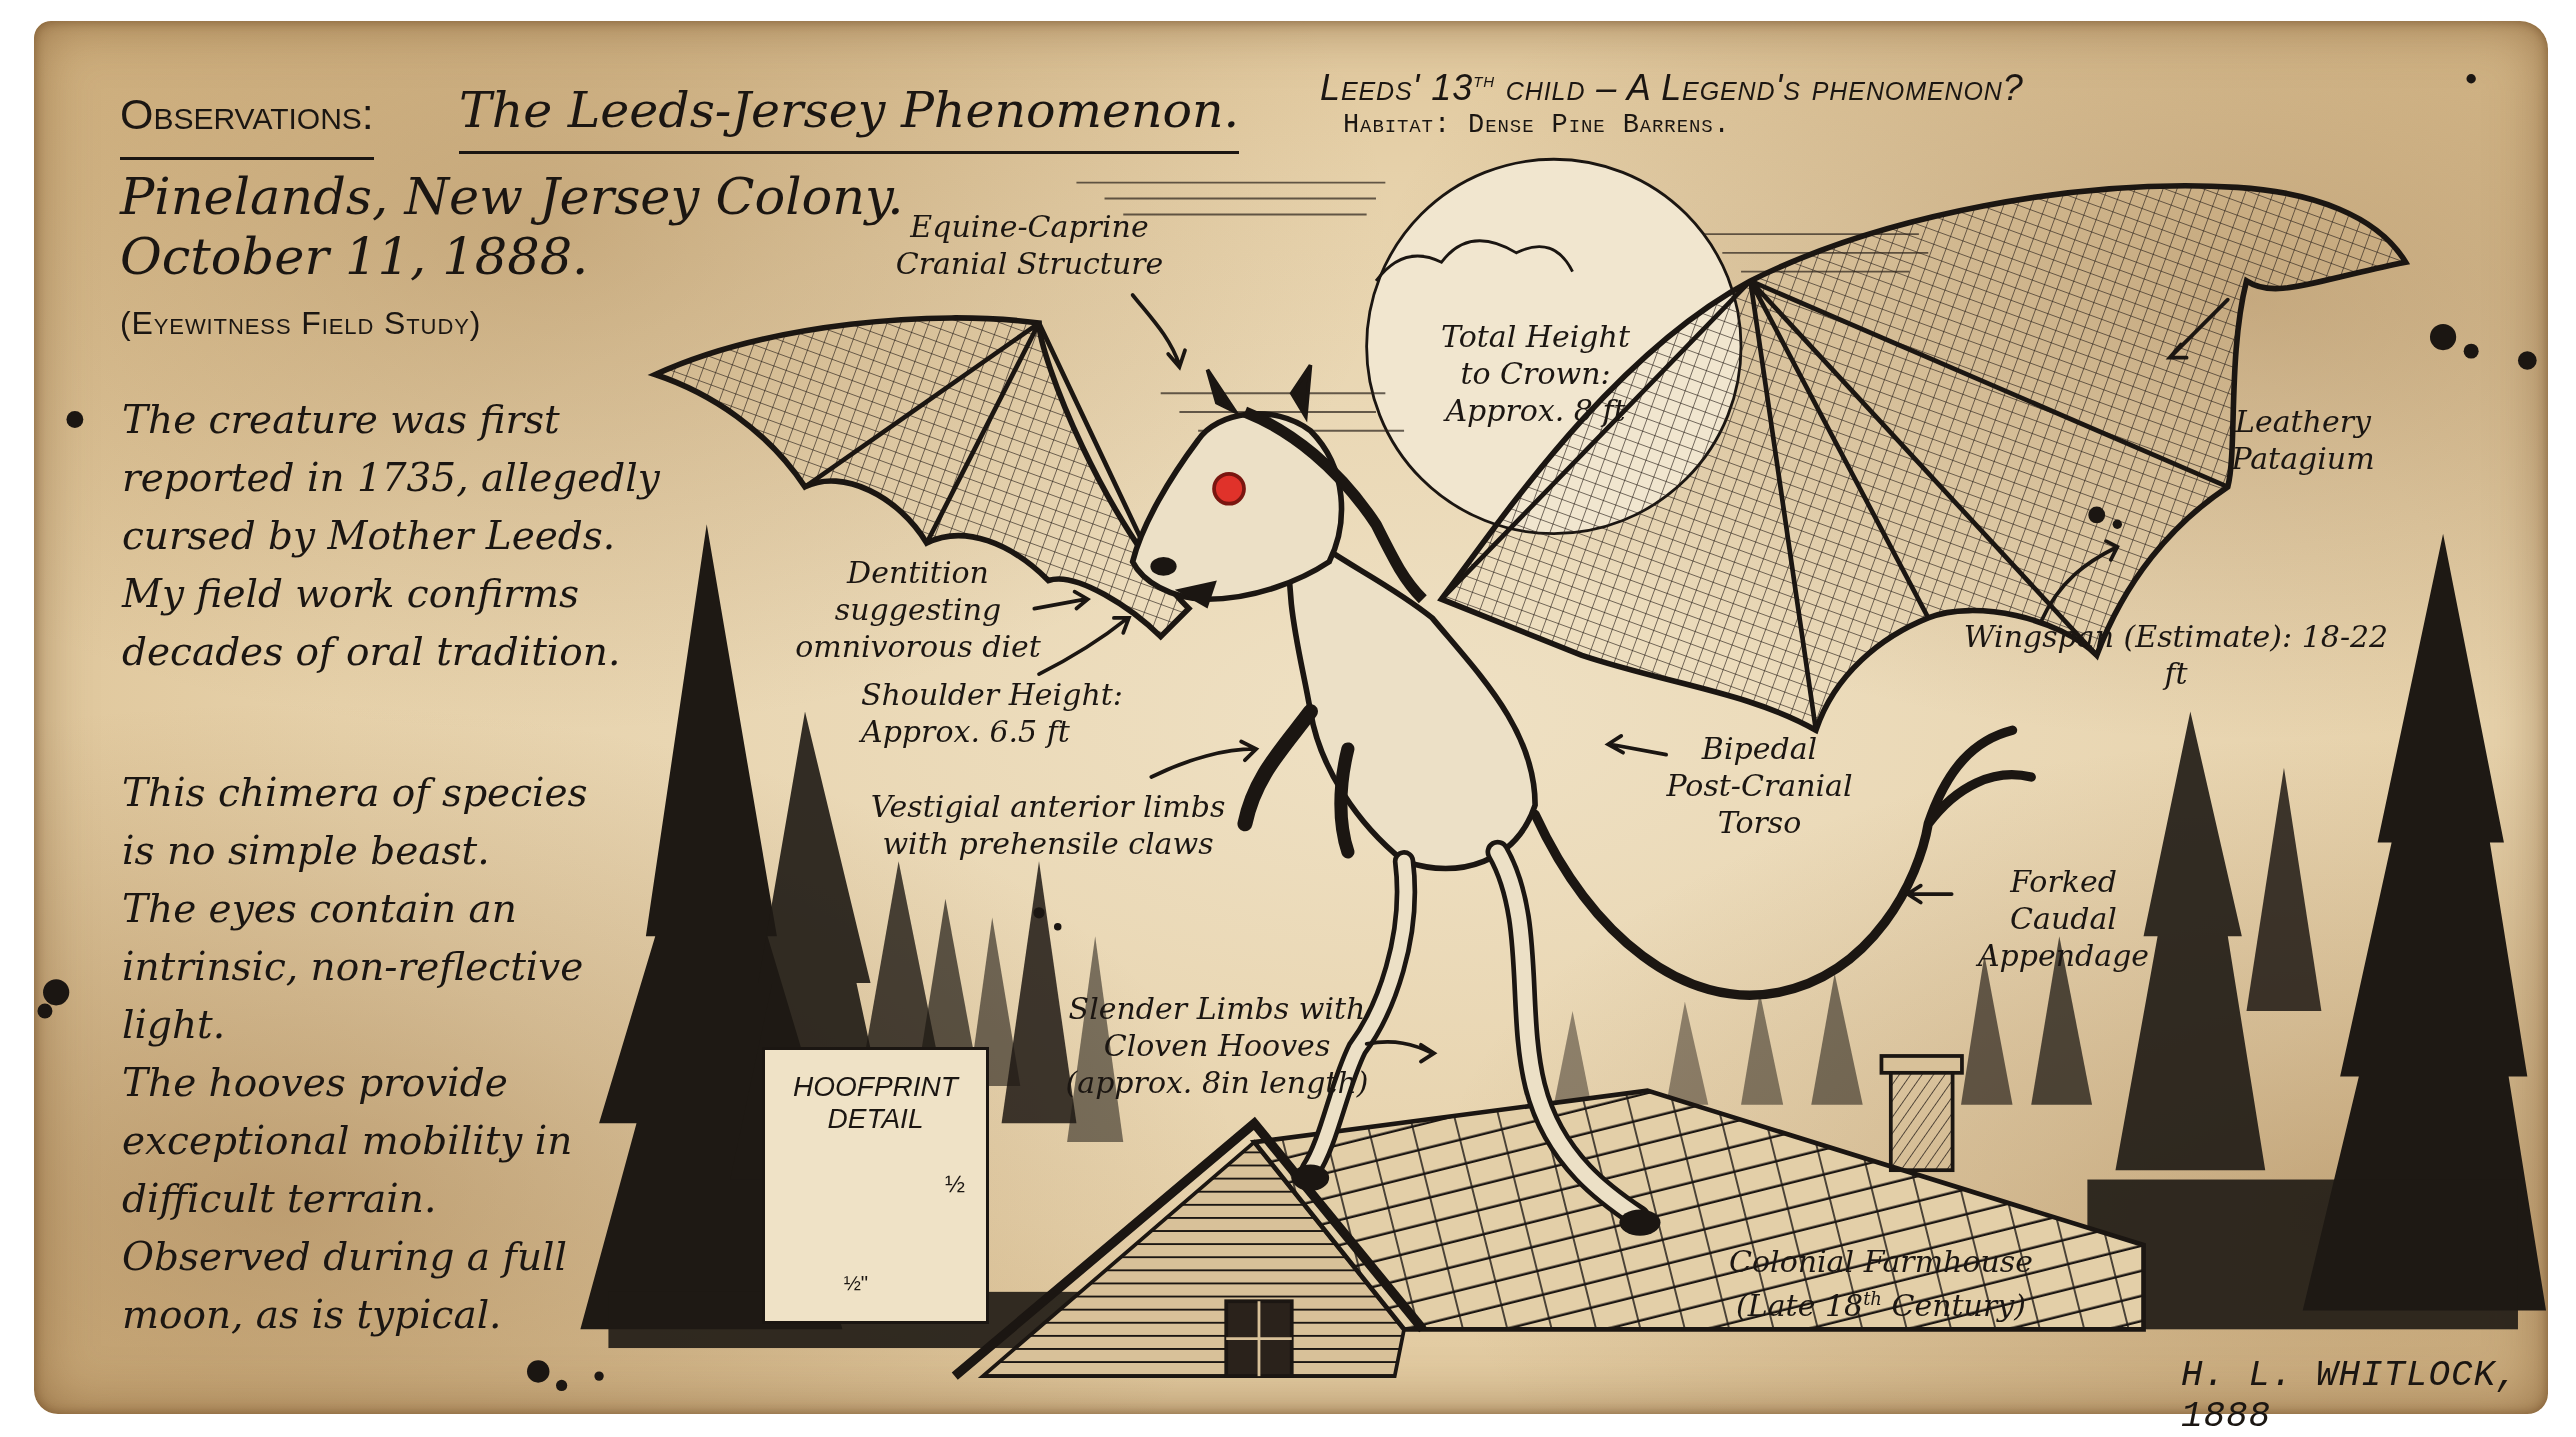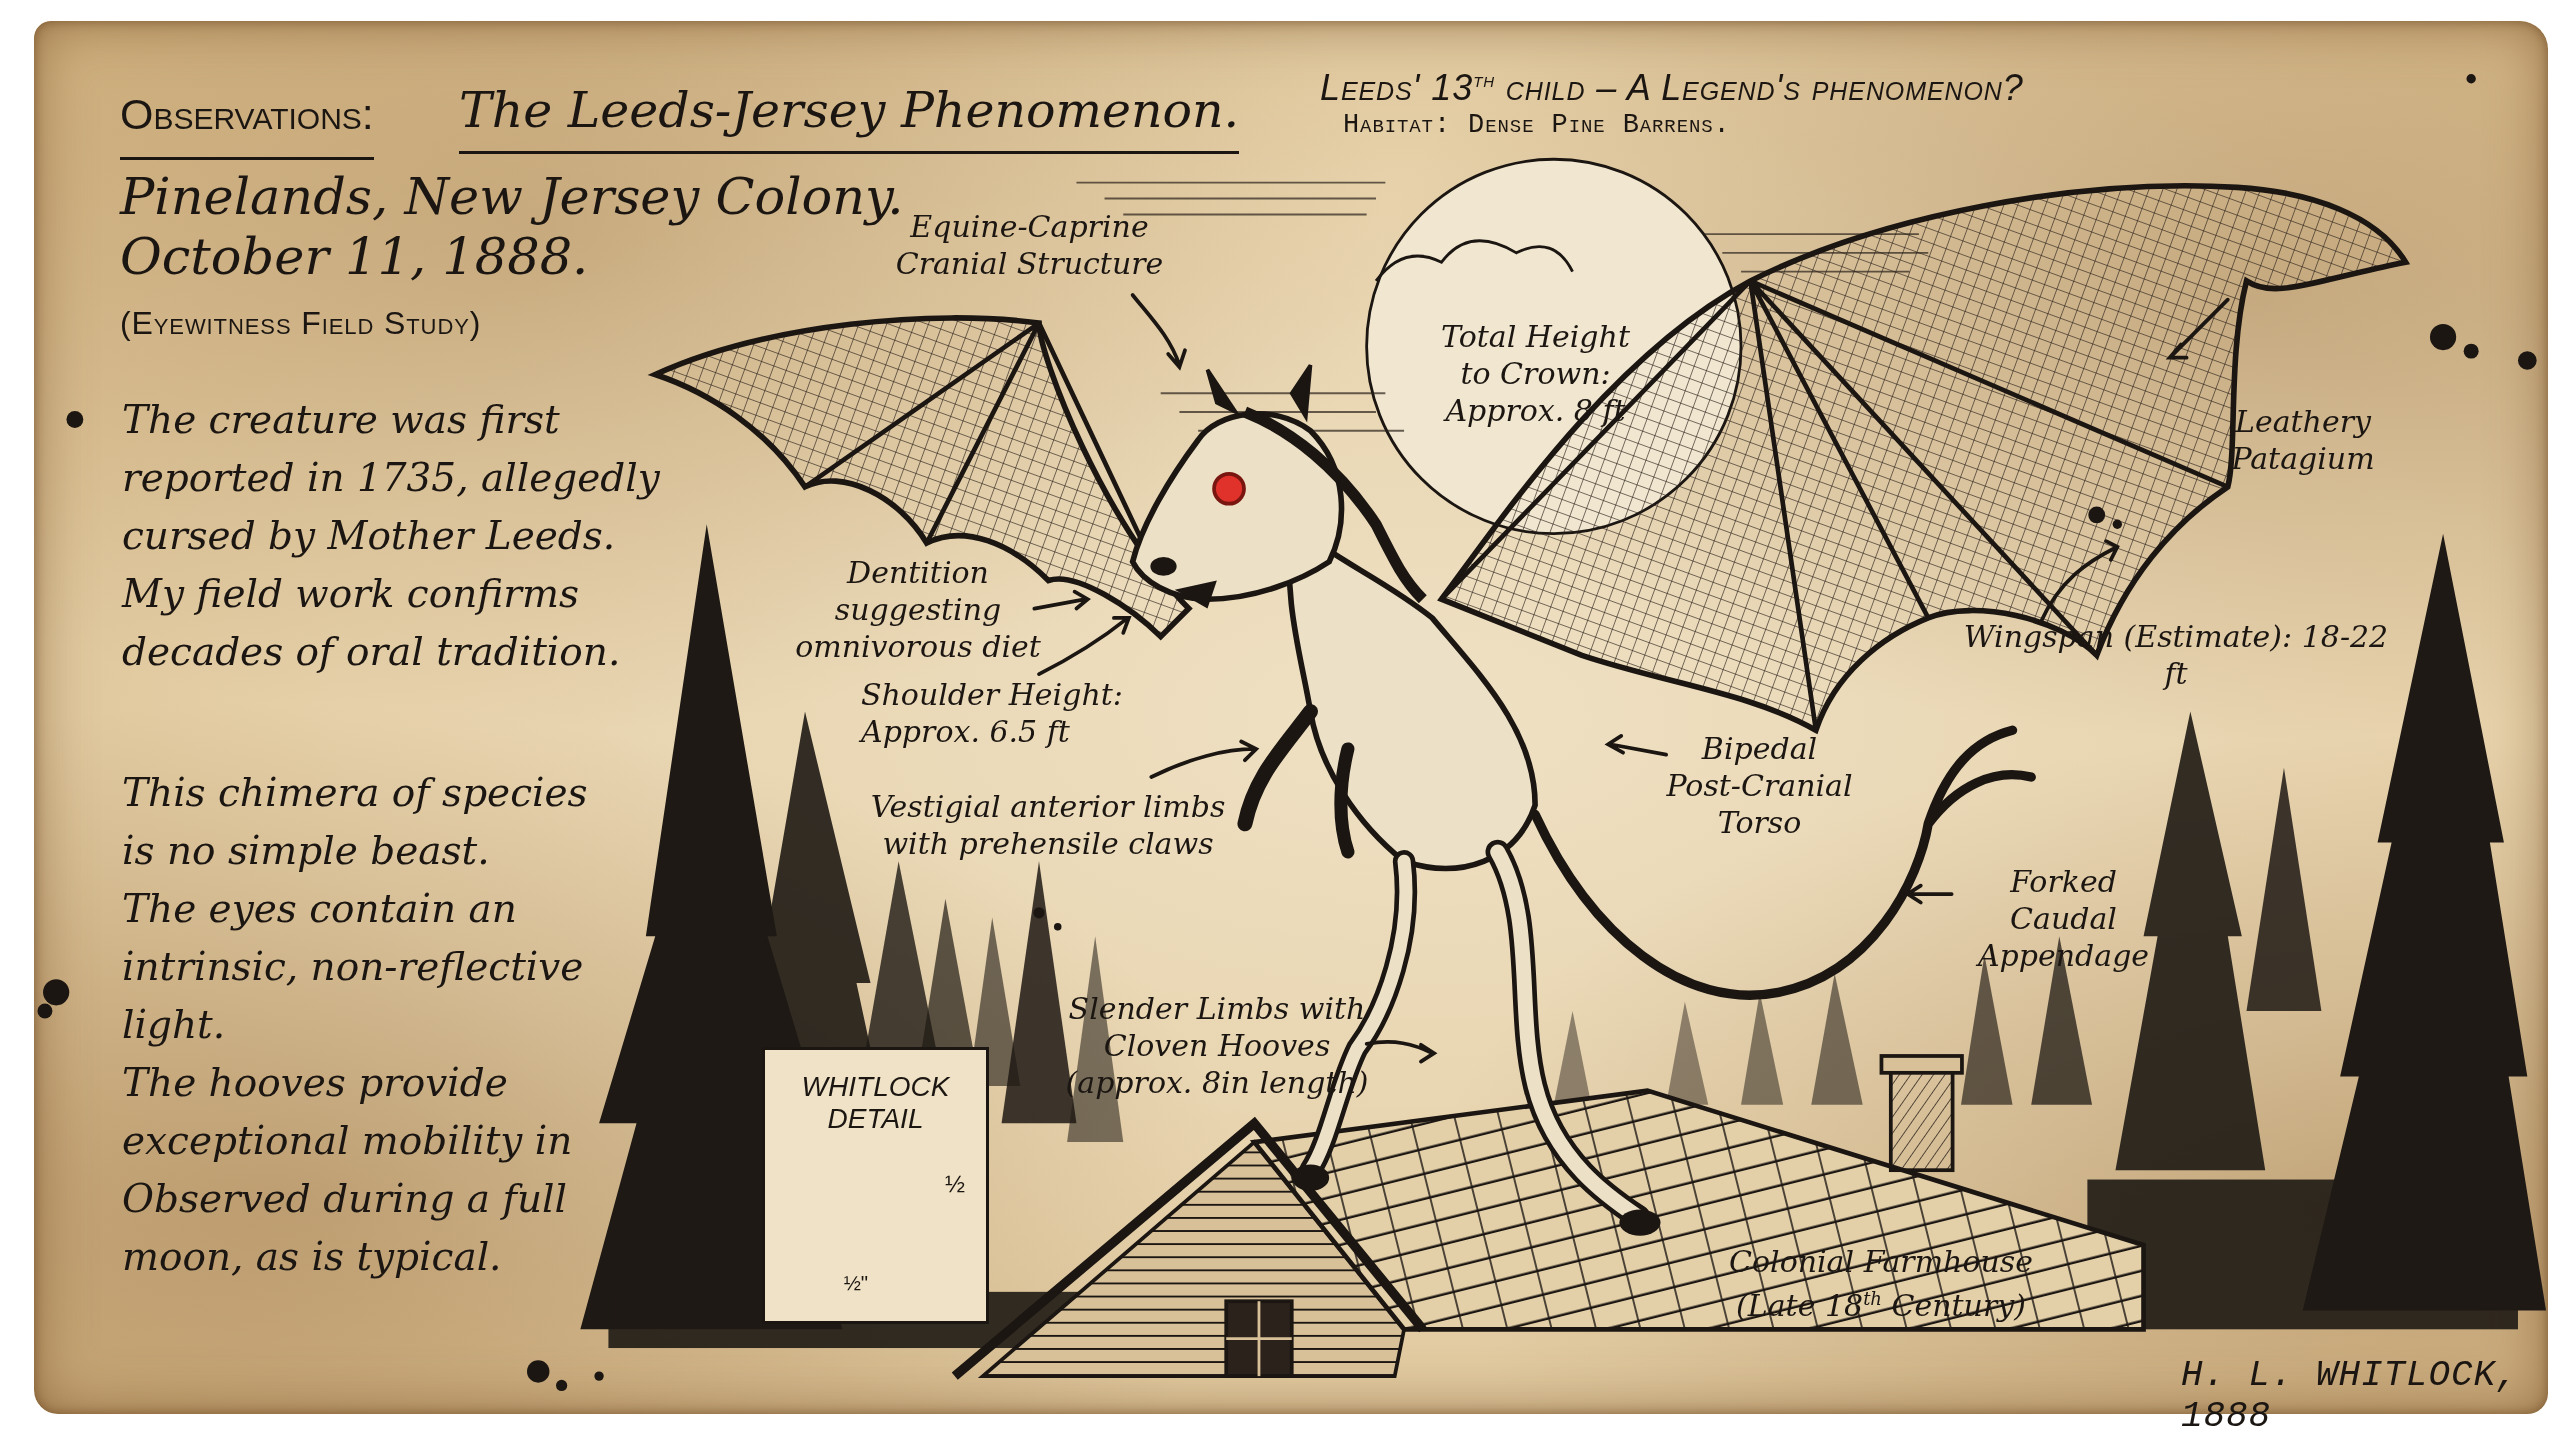--- a/index.html
+++ b/index.html
@@ -215,20 +215,21 @@
 </div>
 
 <div class="abs ink script para para2">
   <div>This chimera of species</div>
   <div>is no simple beast.</div>
   <div>The eyes contain an</div>
   <div>intrinsic, non-reflective</div>
   <div>light.</div>
   <div>The hooves provide</div>
   <div>exceptional mobility in</div>
+  <div>difficult terrain.</div>
   <div>Observed during a full</div>
   <div>moon, as is typical.</div>
 </div>
 
 <div class="abs ink script lbl" style="left:861px; top:208px; width:337px;">
   <div>Equine-Caprine</div>
   <div>Cranial Structure</div>
 </div>
 <div class="abs ink script lbl" style="left:1423px; top:318px; width:225px;">
   <div>Total Height</div>
@@ -266,21 +267,21 @@
   <div>Cloven Hooves</div>
   <div>(approx. 8in length)</div>
 </div>
 <div class="abs ink script lbl" style="left:1722px; top:1243px; width:318px;">
   <div>Colonial Farmhouse</div>
   <div><span>(Late 18</span><sup>th</sup><span> Century)</span></div>
 </div>
 
 <div class="hoof-box">
   <div class="hoof-title ink">
-    <div>WHITLOCK</div>
+    <div>HOOFPRINT</div>
     <div>DETAIL</div>
   </div>
   <div class="abs ink" style="left:180px; top:120px; font-size:24px; font-family:'Liberation Sans', sans-serif;">½</div>
   <div class="abs ink" style="left:75px; top:221px; font-size:20.6px; font-family:'Liberation Sans', sans-serif; background:#efe2c6; padding:0 3.7px;">½"</div>
 </div>
 
 <div class="abs ink signature">H. L. WHITLOCK, 1888</div>
 
 
 </body></html>

